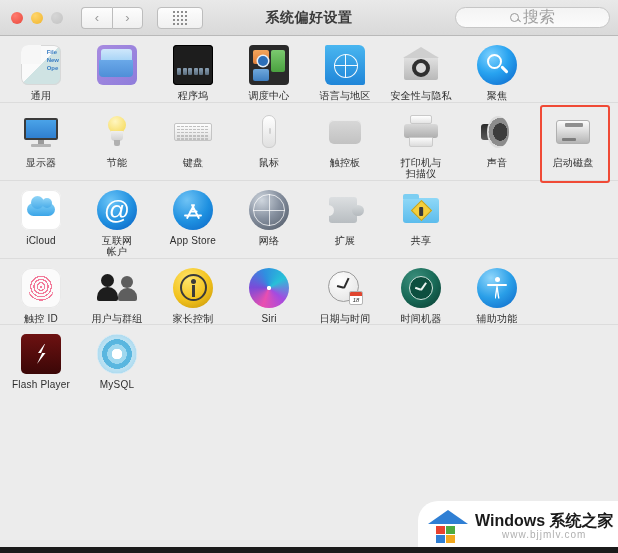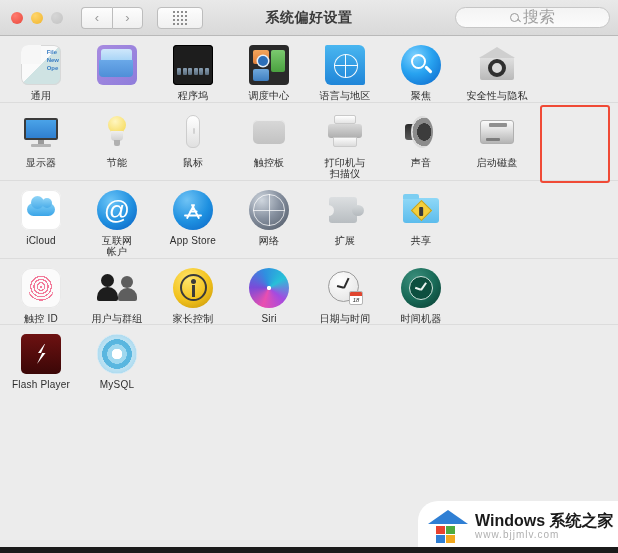--- a/index.html
+++ b/index.html
@@ -378,21 +378,21 @@
   }
   .wm-logo { position:relative; width:40px; height:34px; flex:none; }
   .wm-logo .roof { position:absolute; left:0; top:0; width:0; height:0;
     border-left:20px solid transparent; border-right:20px solid transparent;
     border-bottom:14px solid #2f7fd4; }
   .wm-logo .sq { position:absolute; width:9px; height:8px; }
   .wm-logo .s1 { left:8px;  top:16px; background:#e8422f; }
   .wm-logo .s2 { left:18px; top:16px; background:#4faa3f; }
   .wm-logo .s3 { left:8px;  top:25px; background:#2f7fd4; }
   .wm-logo .s4 { left:18px; top:25px; background:#f2a81d; }
-  .wm-text { line-height:1.05; }
+  .wm-text { line-height:1.05;text-align:center; }
   .wm-main { font-size:16px; font-weight:700; color:#1a1a1a; }
   .wm-main .cn { color:#1a1a1a; }
   .wm-url { font-size:10px; color:#b0b0b0; letter-spacing:1px; margin-top:0; }
   .bottom-strip { position:absolute; left:0; bottom:0; width:618px; height:6px; background:#1b1b1b; }
   .ghost-text { position:absolute; left:398px; bottom:8px; font-size:11px; color:#e3e3e3; }
 </style>
 </head>
 <body>
 
 <div class="window">
@@ -487,34 +487,34 @@
           <div class="label">调度中心</div>
         </div>
         <div class="cell">
           <div class="icon-wrap">
               <span class="ic ic-lang"></span>
             </div>
           <div class="label">语言与地区</div>
         </div>
         <div class="cell">
           <div class="icon-wrap">
+              <span class="ic ic-security">
+                <i class="lock"></i>
+              </span>
+            </div>
+          <div class="label">安全性与隐私</div>
+        </div>
+        <div class="cell">
+          <div class="icon-wrap">
               <span class="ic ic-spot">
                 <i class="g"></i>
                 <i class="h"></i>
               </span>
             </div>
           <div class="label">聚焦</div>
-        </div>
-        <div class="cell">
-          <div class="icon-wrap">
-              <span class="ic ic-security">
-                <i class="lock"></i>
-              </span>
-            </div>
-          <div class="label">安全性与隐私</div>
         </div>
       </div>
     </div>
 
     <div class="row">
       <div class="row-inner">
         <div class="cell">
           <div class="icon-wrap">
               <span class="ic ic-display">
                 <i class="screen"></i>
@@ -526,20 +526,34 @@
         </div>
         <div class="cell">
           <div class="icon-wrap">
               <span class="ic ic-energy">
                 <i class="bulb"></i>
                 <i class="neck"></i>
                 <i class="tip"></i>
               </span>
             </div>
           <div class="label">节能</div>
+        </div>
+        <div class="cell">
+          <div class="icon-wrap">
+              <span class="ic ic-keyboard">
+                <span class="kb">
+                  <i></i>
+                  <i></i>
+                  <i></i>
+                  <i></i>
+                  <i></i>
+                </span>
+              </span>
+            </div>
+          <div class="label">键盘</div>
         </div>
         <div class="cell">
           <div class="icon-wrap">
               <span class="ic ic-mouse">
                 <i class="m"></i>
               </span>
             </div>
           <div class="label">鼠标</div>
         </div>
         <div class="cell">
@@ -681,20 +695,30 @@
             </div>
           <div class="label">日期与时间</div>
         </div>
         <div class="cell">
           <div class="icon-wrap">
               <span class="ic ic-tm">
                 <i class="face"></i>
               </span>
             </div>
           <div class="label">时间机器</div>
+        </div>
+        <div class="cell">
+          <div class="icon-wrap">
+              <span class="ic ic-access">
+                <span class="person">
+                  <i class="legs"></i>
+                </span>
+              </span>
+            </div>
+          <div class="label">辅助功能</div>
         </div>
         <div class="cell"></div>
       </div>
     </div>
 
     <div class="row">
       <div class="row-inner">
         <div class="cell">
           <div class="icon-wrap">
               <span class="ic ic-flash">

